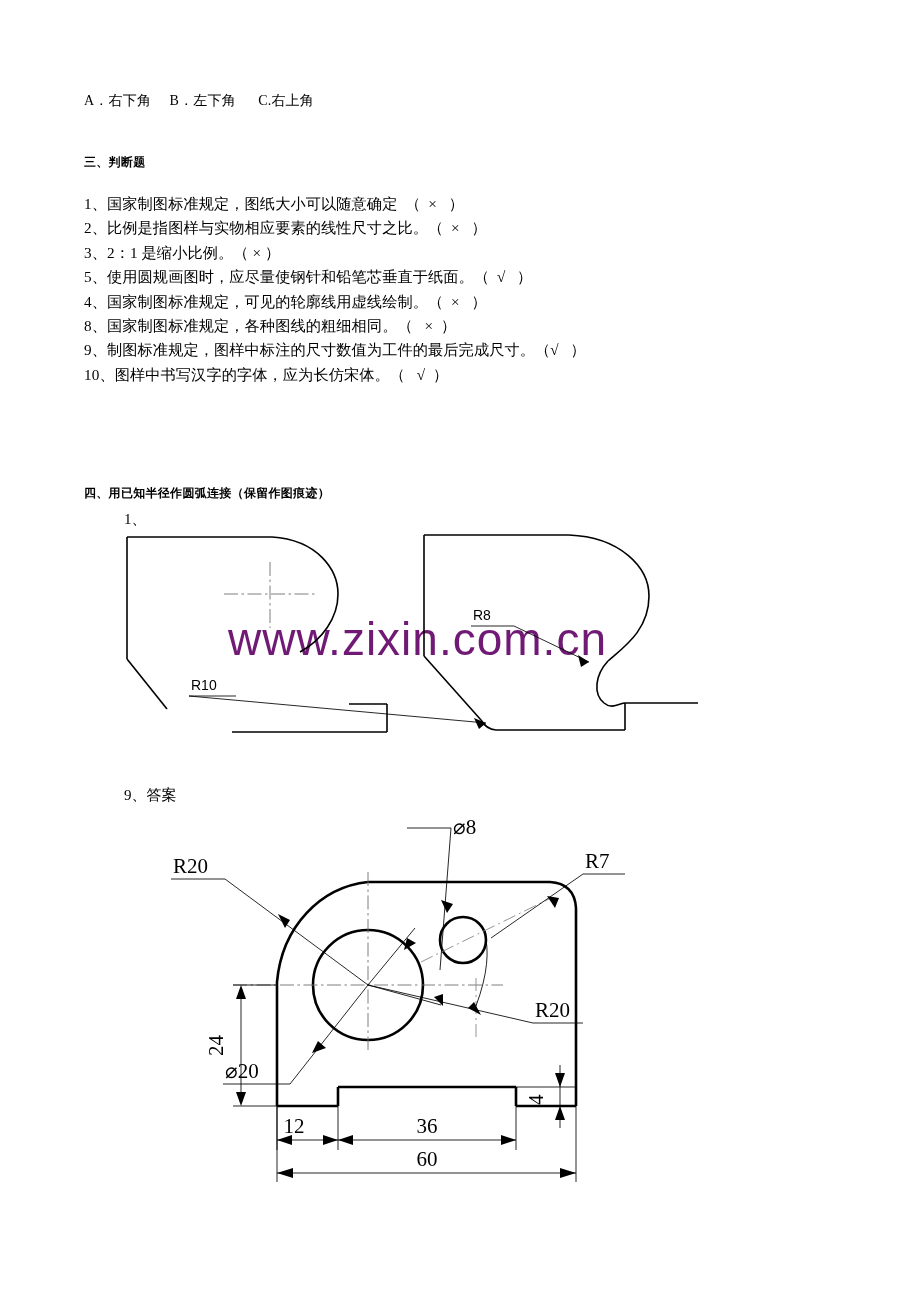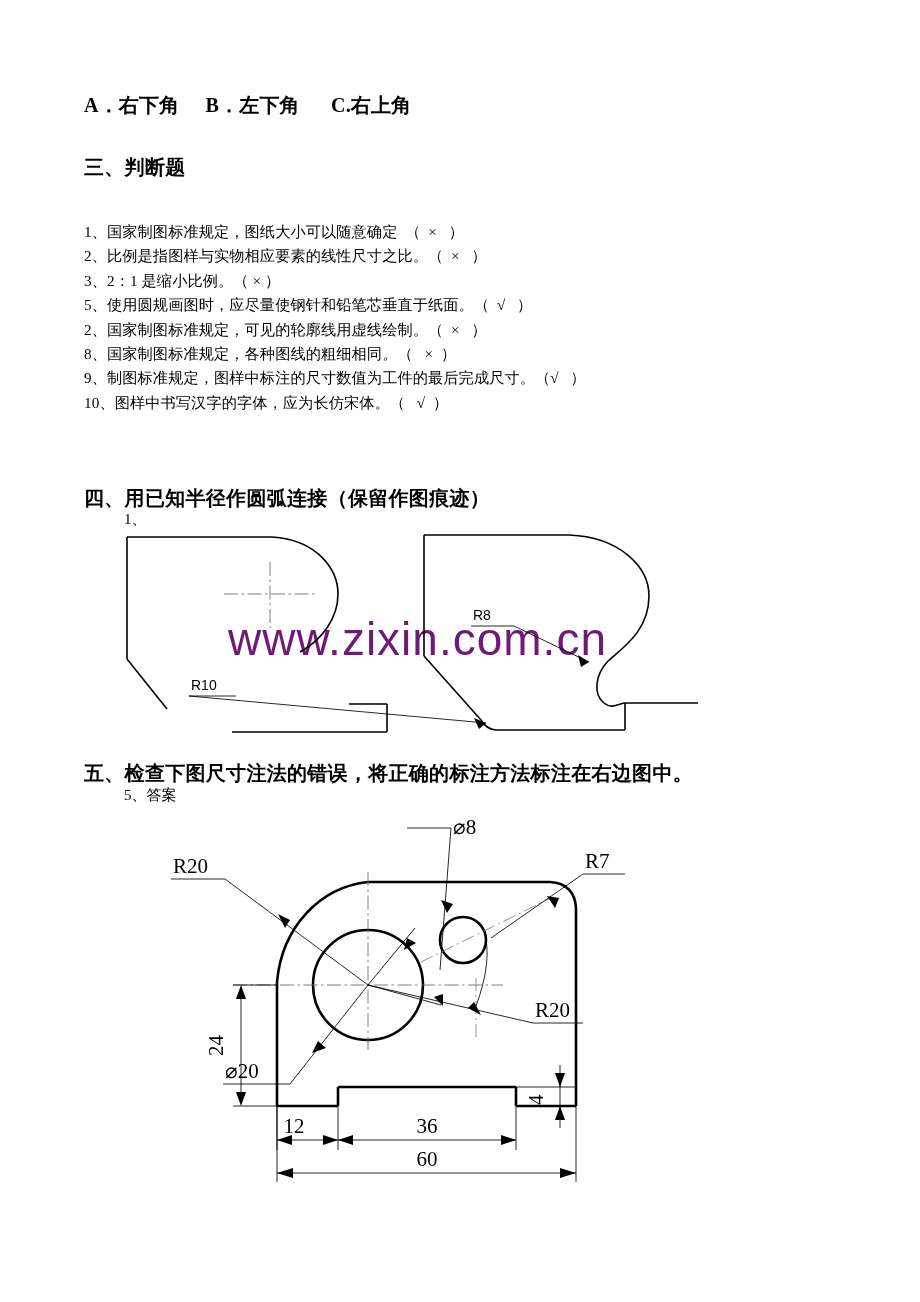--- a/index.html
+++ b/index.html
@@ -21,51 +21,49 @@
     left: 0; top: 0;
     width: 920px;
     height: 1302px;
   }
 
   
   .choices-line {
     position: absolute;
     left: 84px;
     top: 92px;
-    font-size: 20px;
+    font-size: 14px;
     letter-spacing: 0.2px;
     white-space: pre;
+  }
+
+  .section-head {
+    position: absolute;
     font-weight: bold;
-  }
-
-  .section-head {
-    position: absolute;
-    font-weight: bold;
-    font-size: 20px;
+    font-size: 12px;
     letter-spacing: 0.3px;
     white-space: pre;
   }
   #sec3-head { left: 84px; top: 154px; }
   #sec4-head { left: 84px; top: 485px; }
   #sec5-head { left: 84px; top: 760px; }
 
   .sub-num {
     position: absolute;
     font-size: 15px;
     white-space: pre;
   }
   #sec4-sub { left: 124px; top: 510px; }
   #sec5-sub { left: 124px; top: 786px; }
 
   .tf-list {
     position: absolute;
     left: 84px;
     top: 192px;
     width: 760px;
-    margin-top: 28px;
   }
   .tf-item {
     font-size: 15.2px;
     line-height: 24.4px;
     white-space: pre;
     letter-spacing: 0.1px;
   }
 
   
   .fig {
@@ -110,21 +108,21 @@
 
   <div class="choices-line">A．右下角     B．左下角      C.右上角</div>
 
   <div class="section-head" id="sec3-head">三、判断题</div>
 
   <div class="tf-list">
     <div class="tf-item">1、国家制图标准规定，图纸大小可以随意确定  （  ×   ）</div>
     <div class="tf-item">2、比例是指图样与实物相应要素的线性尺寸之比。（  ×   ）</div>
     <div class="tf-item">3、2：1 是缩小比例。（ × ）</div>
     <div class="tf-item">5、使用圆规画图时，应尽量使钢针和铅笔芯垂直于纸面。（  √   ）</div>
-    <div class="tf-item">2、国家制图标准规定，可见的轮廓线用虚线绘制。（  ×   ）</div>
+    <div class="tf-item">4、国家制图标准规定，可见的轮廓线用虚线绘制。（  ×   ）</div>
     <div class="tf-item">8、国家制图标准规定，各种图线的粗细相同。（   ×  ）</div>
     <div class="tf-item">9、制图标准规定，图样中标注的尺寸数值为工件的最后完成尺寸。（√   ）</div>
     <div class="tf-item">10、图样中书写汉字的字体，应为长仿宋体。（   √  ）</div>
   </div>
 
   <div class="section-head" id="sec4-head">四、用已知半径作圆弧连接（保留作图痕迹）</div>
   <div class="sub-num" id="sec4-sub">1、</div>
 
   <div class="watermark">www.zixin.com.cn</div>
 
@@ -169,22 +167,21 @@
         <g>
           <text class="dimtxt-sm" x="91" y="172" transform="translate(0,0)">R10</text>
           <line class="thin" x1="89" y1="178" x2="136" y2="178"></line>
           <line class="thin" x1="89" y1="178" x2="386" y2="205"></line>
           <path d="M 386 205 L 374 200 L 379 211 Z" fill="#000"></path>
         </g>
       </g>
     </svg>
   </div>
 
-  <div class="section-head" id="sec5-head">五、检查下图尺寸注法的错误，将正确的标注方法标注在右边图中。</div>
-  <div class="sub-num" id="sec5-sub">5、答案</div>
+  <div class="sub-num" id="sec5-sub">9、答案</div>
 
   <div class="fig" id="fig-dim">
     <svg width="470" height="375" viewBox="0 0 470 375">
 
       <g>
 
         <path class="out-bold" d="M 183 72 L 365 72"></path>
 
         <path class="out-bold" d="M 365 72 C 381 73 390 82 391 98"></path>
         <path class="out-bold" d="M 391 98 L 391 296"></path>

